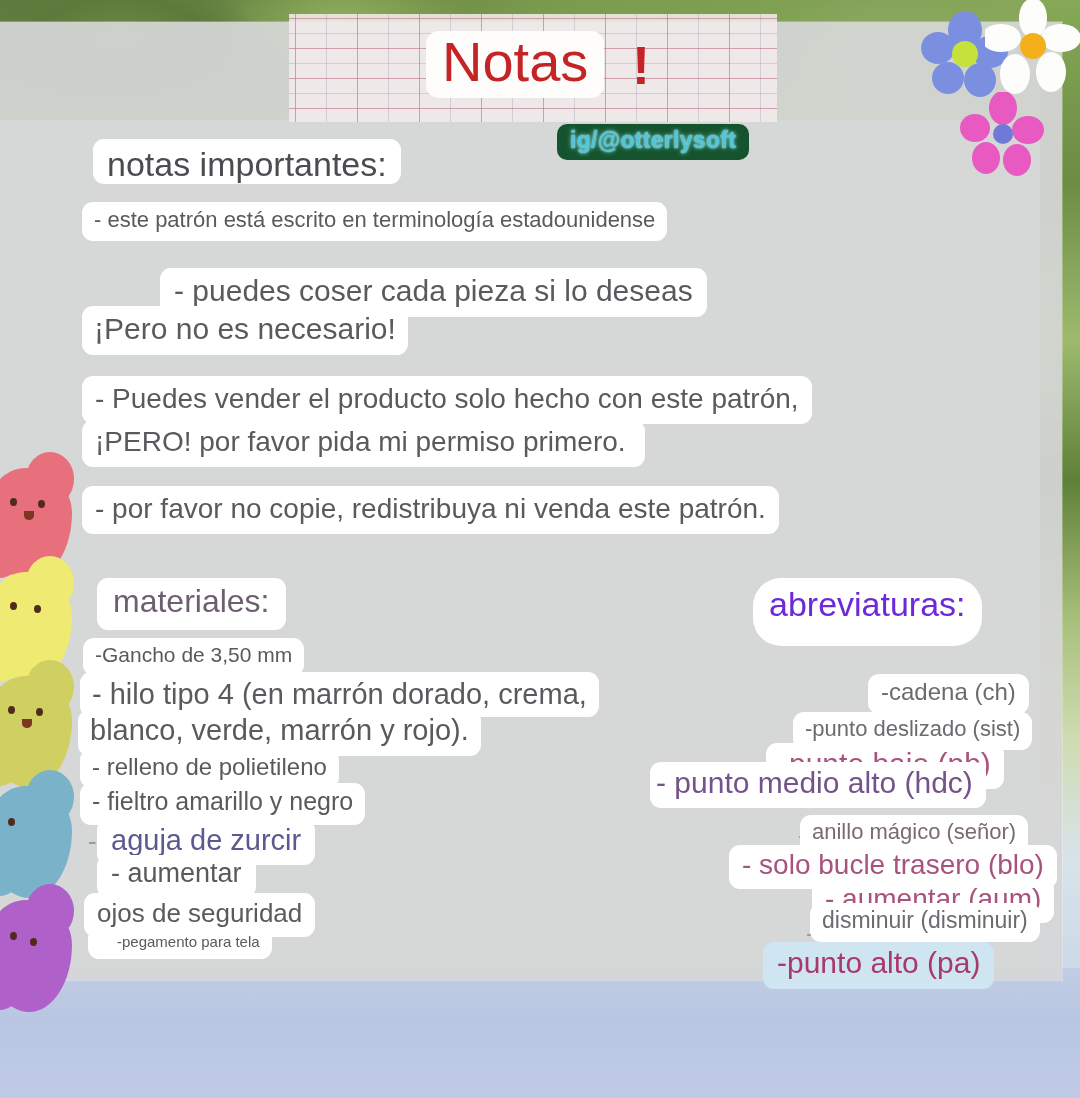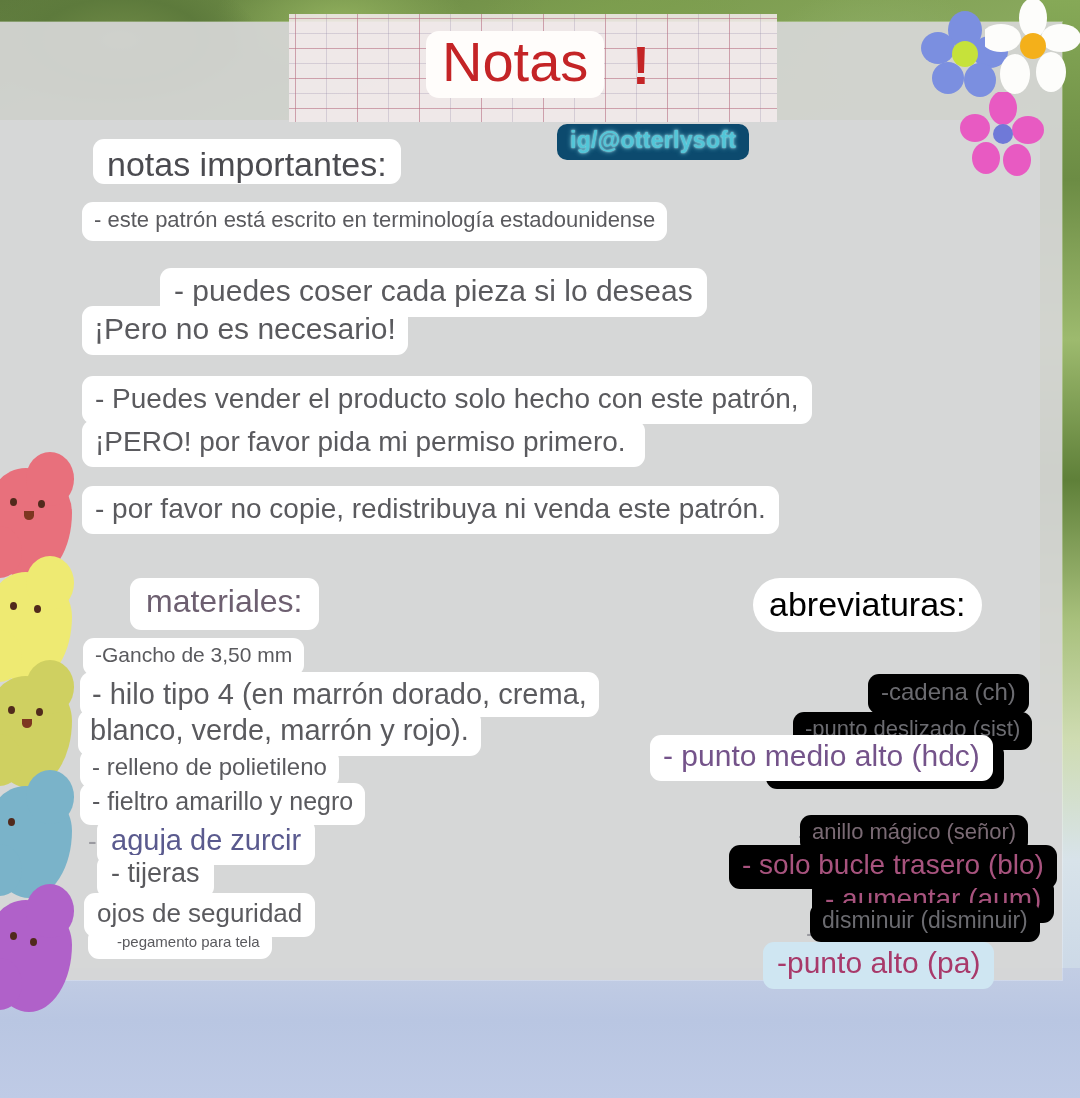--- a/index.html
+++ b/index.html
@@ -88,65 +88,65 @@
   
   .tb{
     position:absolute;
     background:#ffffff;
     border-radius:11px;
     padding:3px 10px 5px 10px;
     color:#5a5a5e;
     white-space:nowrap;
     line-height:1.18;
   }
-  .tb.pinkbox{ background:#000000; }
+  .tb.pinkbox{ background:#ffffff; }
   .tb.bluebox{ background:#cfe6f2; }
 
   .title{
     position:absolute; left:426px; top:31px;
     background:#fffdfb; border-radius:13px; padding:2px 16px 6px 16px;
     color:#c42426; font-size:56px; line-height:1.05;
   }
   .bang{
     position:absolute; left:632px; top:38px;
     color:#c42426; font-size:54px; font-weight:bold; line-height:1;
     text-shadow:0 0 2px rgba(255,255,255,.5);
   }
   .handle{
     position:absolute; left:557px; top:124px;
-    background:#0c4a6e; border-radius:10px; padding:3px 13px 6px 13px;
+    background:#14532d; border-radius:10px; padding:3px 13px 6px 13px;
     color:#52c6d8; font-size:23px; font-weight:bold; letter-spacing:.3px;
     text-shadow:0 0 5px rgba(120,220,235,.95), 0 0 2px rgba(255,255,255,.9);
   }
 
   .h-notes{ left:93px; top:139px; font-size:34px; padding:5px 14px 0 14px; color:#4b4b50; }
   .n1{ left:82px; top:202px; font-size:22px; padding:5px 12px 8px 12px; }
   .n2{ left:125px; top:268px; font-size:30px; padding:5px 14px 9px 14px;margin-left:35px; }
   .n3{ left:82px; top:306px; font-size:30px; padding:5px 12px 9px 12px; }
   .n4{ left:82px; top:376px; font-size:28px; padding:6px 13px 9px 13px; }
   .n5{ left:82px; top:420px; font-size:28px; padding:5px 19px 9px 13px; }
   .n6{ left:82px; top:486px; font-size:28px; padding:6px 13px 9px 13px; }
 
-  .h-mat{ left:97px; top:578px; font-size:32px; padding:5px 16px 9px 16px; color:#6d5f70;margin-left:33px; }
+  .h-mat{ left:97px; top:578px; font-size:32px; padding:5px 16px 9px 16px; color:#6d5f70; }
   .m1{ left:83px; top:638px; font-size:21px; padding:5px 12px 8px 12px; }
   .m2{ left:80px; top:672px; font-size:29px; padding:5px 12px 6px 12px; }
   .m3{ left:78px; top:710px; font-size:29px; padding:3px 12px 9px 12px; }
   .m4{ left:80px; top:749px; font-size:24px; padding:4px 12px 7px 12px; }
   .m5{ left:80px; top:783px; font-size:25px; padding:4px 12px 8px 12px; }
   .m6{ left:97px; top:819px; font-size:29px; padding:4px 14px 8px 14px; color:#5a5a8e; }
   .m7{ left:97px; top:855px; font-size:27px; padding:3px 14px 8px 14px; }
   .m8{ left:84px; top:893px; font-size:26px; padding:5px 13px 8px 13px; }
   .m9{ left:88px; top:928px; font-size:15px; padding:5px 12px 8px 29px; }
   .dash{ position:absolute; color:#9a9aa0; font-size:26px; line-height:1; }
 
-  .h-abb{ left:753px; top:578px; font-size:34px; padding:6px 16px 8px 16px; color:#000000;border-radius:28px; }
+  .h-abb{ left:753px; top:578px; font-size:34px; padding:6px 16px 22px 16px; color:#6d28d9;border-radius:28px; }
   .a1{ left:868px; top:674px; font-size:24px; padding:4px 13px 8px 13px; color:#6b6b70; }
   .a2{ left:793px; top:712px; font-size:22px; padding:4px 12px 8px 12px; color:#6b6b70; }
   .a3{ left:766px; top:743px; font-size:30px; padding:3px 13px 8px 13px; color:#a8537e; }
-  .a4{ left:650px; top:735px; font-size:30px; padding:3px 13px 8px 13px; color:#74538a; }
+  .a4{ left:650px; top:762px; font-size:30px; padding:3px 13px 8px 6px; color:#74538a; }
   .a5{ left:800px; top:815px; font-size:22px; padding:4px 12px 8px 12px; color:#7a6a74; }
   .a6{ left:729px; top:845px; font-size:28px; padding:3px 13px 8px 13px; color:#a8537e; }
   .a7{ left:812px; top:879px; font-size:28px; padding:3px 13px 8px 13px; color:#a8537e; }
   .a8{ left:810px; top:903px; font-size:23px; padding:4px 12px 8px 12px; color:#6b6b70;text-align:right; }
   .a9{ left:763px; top:942px; font-size:30px; padding:3px 14px 9px 14px; color:#a8396a;text-align:right; }
 </style>
 </head>
 <body>
 
 <div id="bg">
@@ -242,21 +242,21 @@
 <div class="tb n6">- por favor no copie, redistribuya ni venda este patrón.</div>
 
 <div class="tb h-mat">materiales:</div>
 <div class="tb m1">-Gancho de 3,50 mm</div>
 <div class="tb m2">- hilo tipo 4 (en marrón dorado, crema,</div>
 <div class="tb m3">blanco, verde, marrón y rojo).</div>
 <div class="tb m4">- relleno de polietileno</div>
 <div class="tb m5">- fieltro amarillo y negro</div>
 <span class="dash" style="left:88px;top:828px;">-</span>
 <div class="tb m6">aguja de zurcir</div>
-<div class="tb m7">- tijeras</div>
+<div class="tb m7">- aumentar</div>
 <span class="dash" style="left:83px;top:901px;">-</span>
 <div class="tb m8">ojos de seguridad</div>
 <div class="tb m9">-pegamento para tela</div>
 
 <div class="tb h-abb">abreviaturas:</div>
 <div class="tb pinkbox a1">-cadena (ch)</div>
 <div class="tb pinkbox a2">-punto deslizado (sist)</div>
 <div class="tb pinkbox a3">-punto bajo (pb)</div>
 <div class="tb a4">- punto medio alto (hdc)</div>
 <span class="dash" style="left:798px;top:822px;">-</span>

